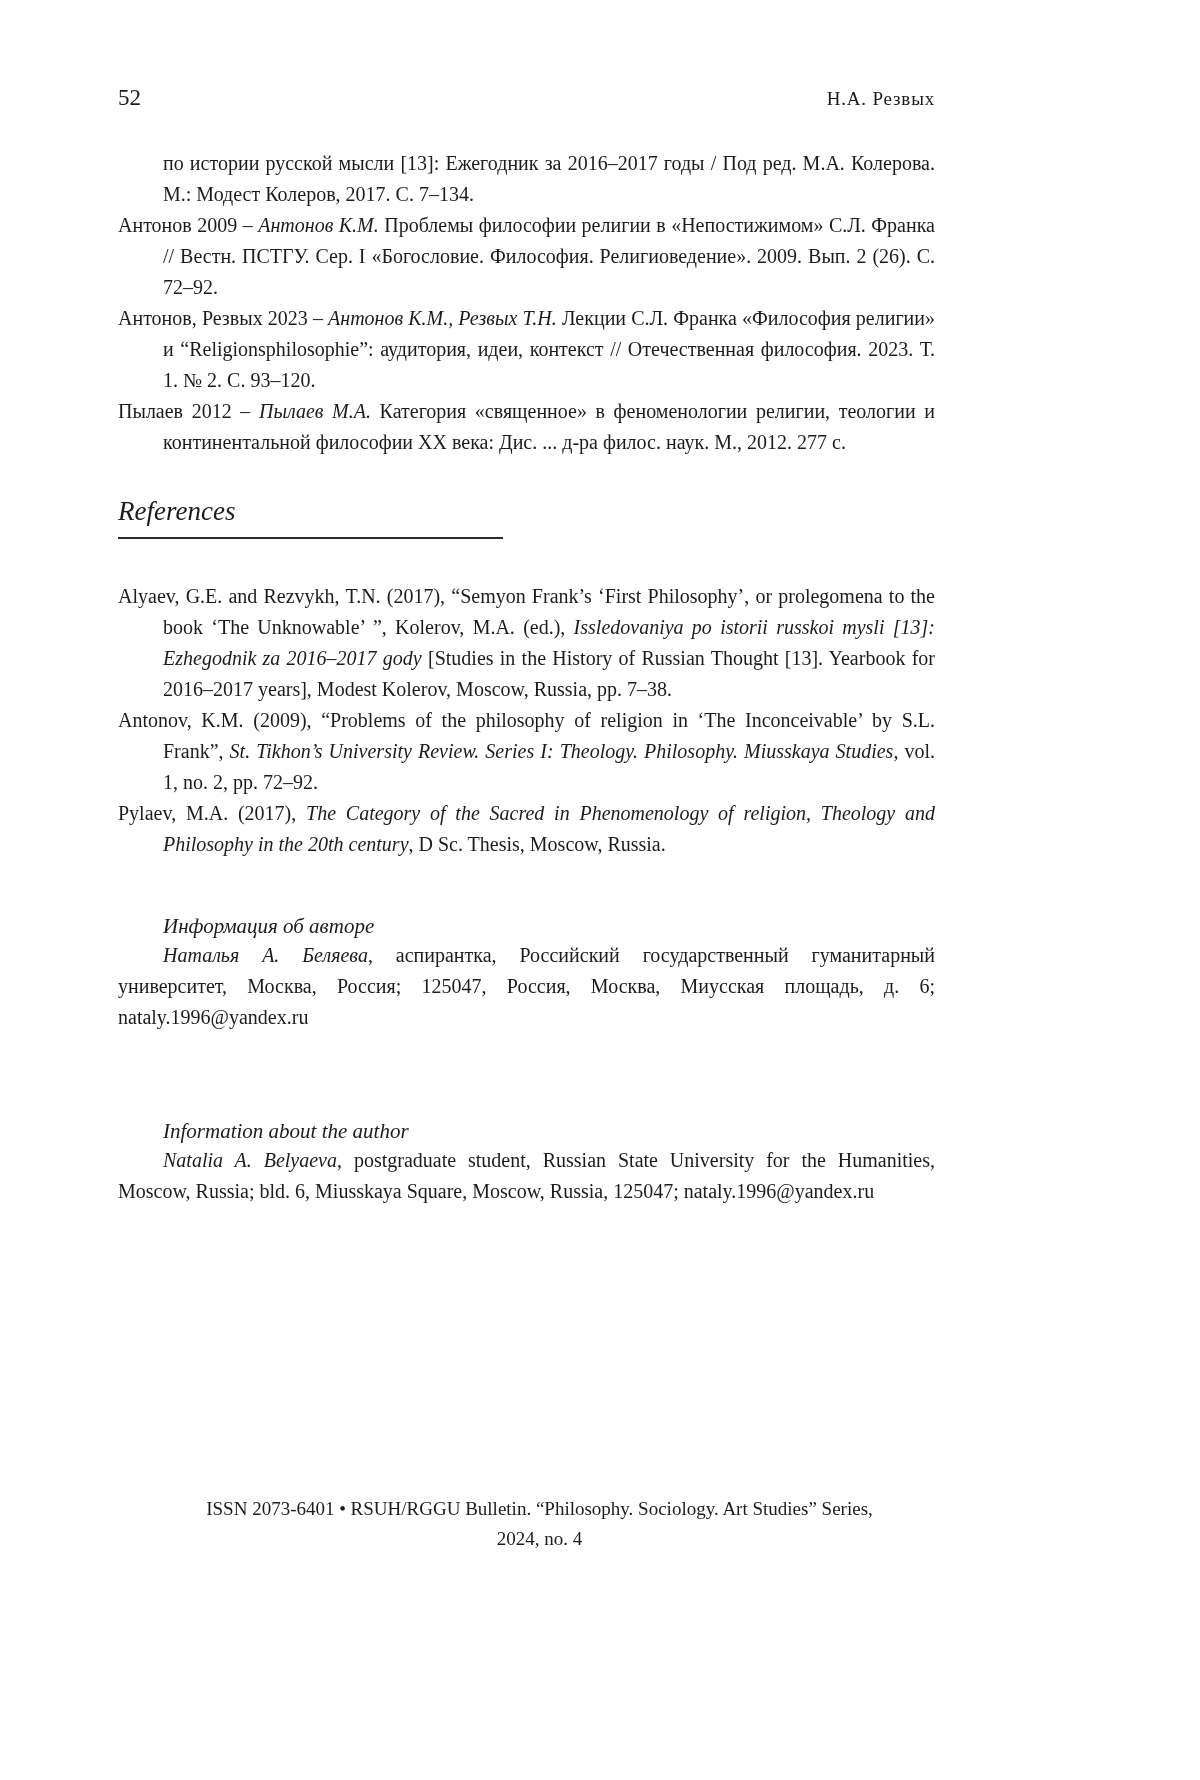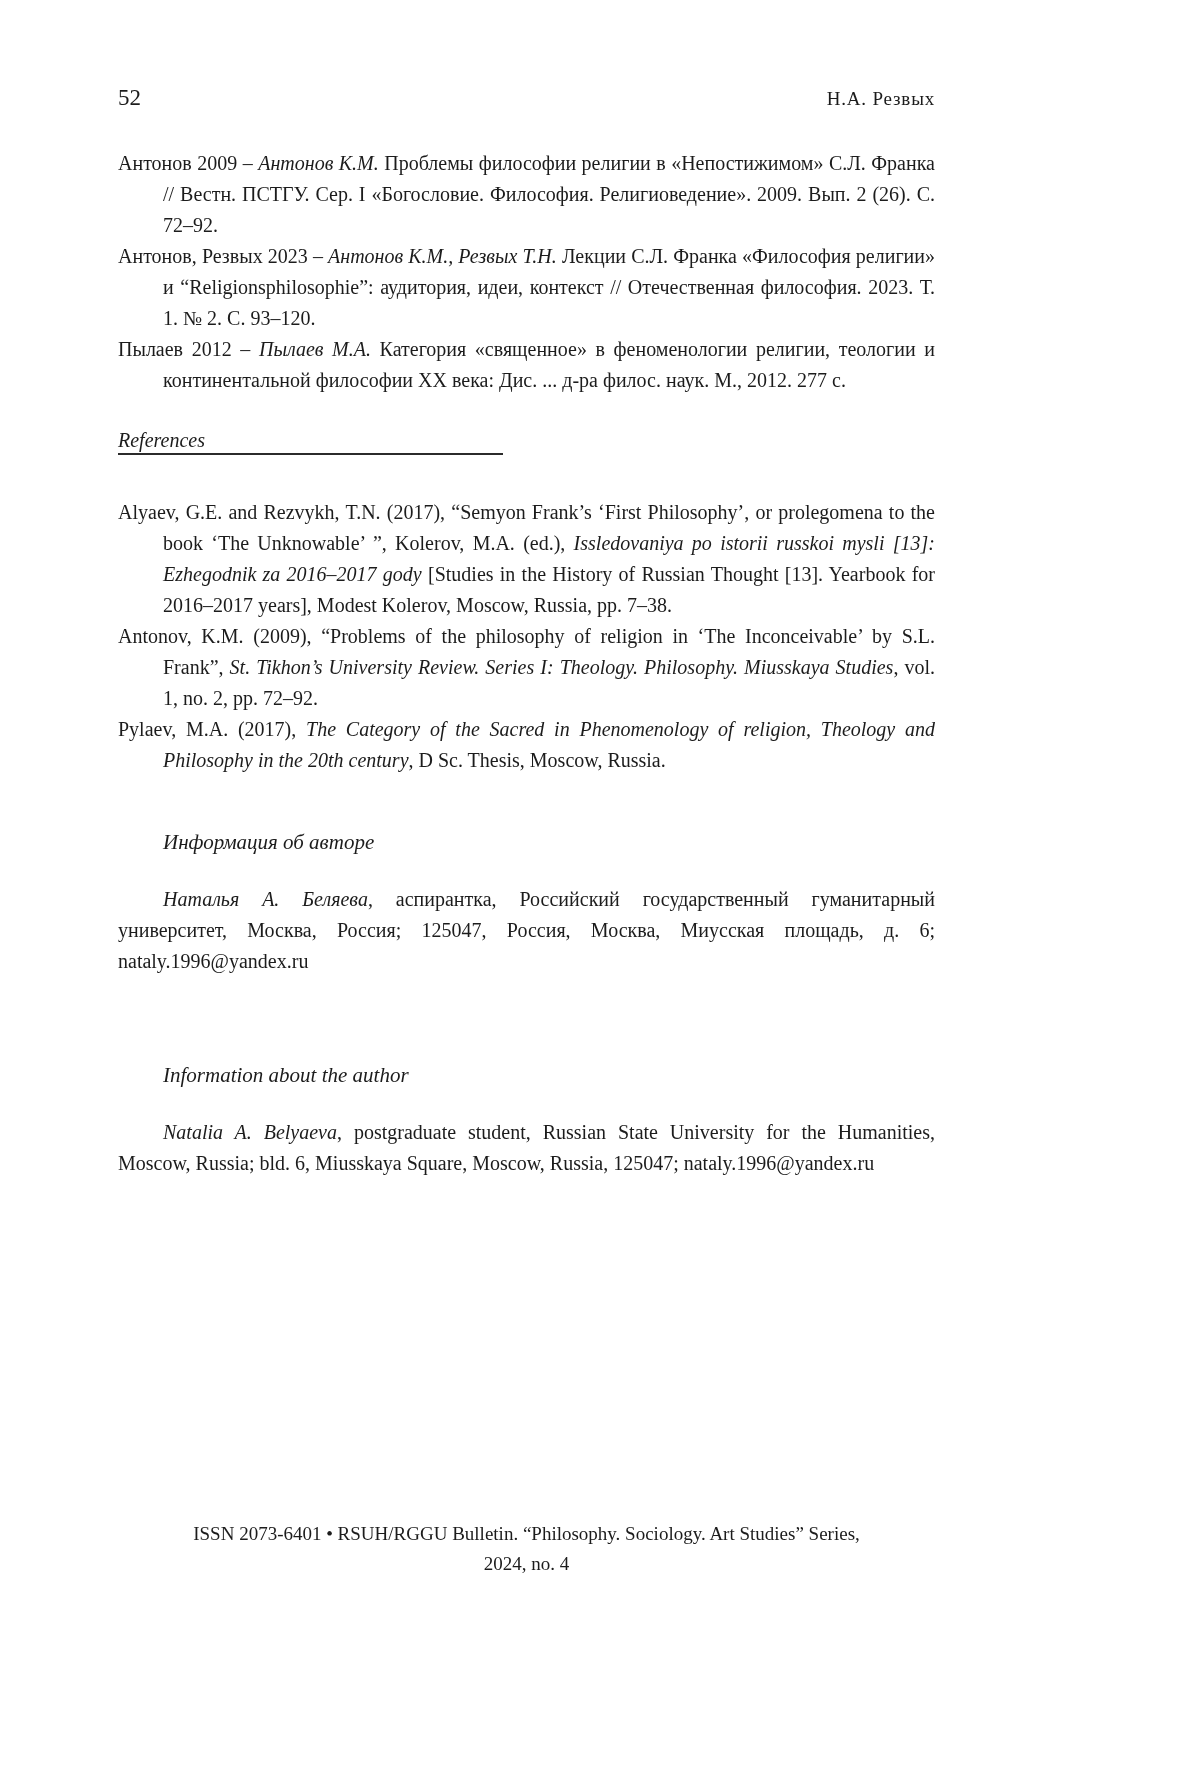--- a/index.html
+++ b/index.html
@@ -27,68 +27,68 @@
 
   .bib-entry {
     text-align: justify;
     padding-left: 45px;
     text-indent: -45px;
   }
   .bib-entry.cont { text-indent: 0; }
   .it { font-style: italic; }
 
   .references-heading {
-    margin-top: 31px;
+    margin-top: 40px;
     font-style: italic;
     font-weight: normal;
-    font-size: 20px;
+    font-size: 27px;
     line-height: 26px;
+    padding-bottom: 13px;
     border-bottom: 2px solid #2b2b2b;
     width: 385px;
   }
   .refs { margin-top: 42px; }
 
   .section-heading {
     font-style: italic;
     font-weight: normal;
     font-size: 21px;
     line-height: 28px;
     text-indent: 45px;
   }
   .section-heading.ru { margin-top: 52px; }
   .section-heading.en { margin-top: 84px; }
 
   .info-para {
-    margin-top: 28px;
     text-align: justify;
     text-indent: 45px;
   }
 
   .footer {
     position: absolute;
-    left: 118px;
+    left: 131px;
     top: 1494px;
     width: 817px;
     text-align: center;
     font-size: 19px;
     line-height: 30px;
-    margin-top: 25px;
   }
 </style>
 </head>
 <body>
 
 <main class="page">
 
   <header class="running-header">
     <span class="page-number">52</span>
     <span class="running-author">Н.А. Резвых</span>
   </header>
 
   <section class="bib">
+    <p class="bib-entry cont"><span>по истории русской мысли [13]: Ежегодник за 2016–2017 годы / Под ред. М.А. Колерова. М.: Модест Колеров, 2017. С. 7–134.</span></p>
     <p class="bib-entry"><span>Антонов 2009 – </span><span class="it">Антонов К.М.</span><span> Проблемы философии религии в «Непостижимом» С.Л. Франка // Вестн. ПСТГУ. Сер. I «Богословие. Философия. Религиоведение». 2009. Вып. 2 (26). С. 72–92.</span></p>
     <p class="bib-entry"><span>Антонов, Резвых 2023 – </span><span class="it">Антонов К.М., Резвых Т.Н.</span><span> Лекции С.Л. Франка «Философия религии» и “Religionsphilosophie”: аудитория, идеи, контекст // Отечественная философия. 2023. Т. 1. № 2. С. 93–120.</span></p>
     <p class="bib-entry"><span>Пылаев 2012 – </span><span class="it">Пылаев М.А.</span><span> Категория «священное» в феноменологии религии, теологии и континентальной философии XX века: Дис. ... д-ра филос. наук. М., 2012. 277 с.</span></p>
   </section>
 
   <h2 class="references-heading">References</h2>
 
   <section class="refs">
     <p class="bib-entry"><span>Alyaev, G.E. and Rezvykh, T.N. (2017), “Semyon Frank’s ‘First Philosophy’, or prolegomena to the book ‘The Unknowable’ ”, Kolerov, M.A. (ed.), </span><span class="it">Issledovaniya po istorii russkoi mysli [13]: Ezhegodnik za 2016–2017 gody</span><span> [Studies in the History of Russian Thought [13]. Yearbook for 2016–2017 years], Modest Kolerov, Moscow, Russia, pp. 7–38.</span></p>
     <p class="bib-entry"><span>Antonov, K.M. (2009), “Problems of the philosophy of religion in ‘The Inconceivable’ by S.L. Frank”, </span><span class="it">St. Tikhon’s University Review. Series I: Theology. Philosophy. Miusskaya Studies</span><span>, vol. 1, no. 2, pp. 72–92.</span></p>

